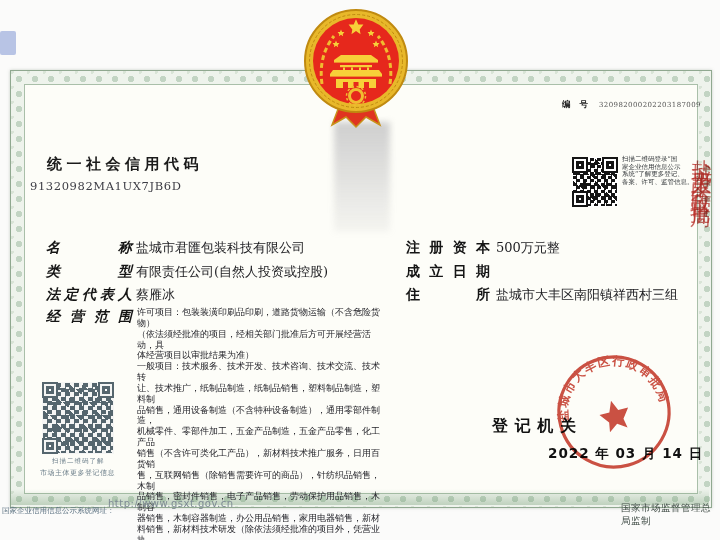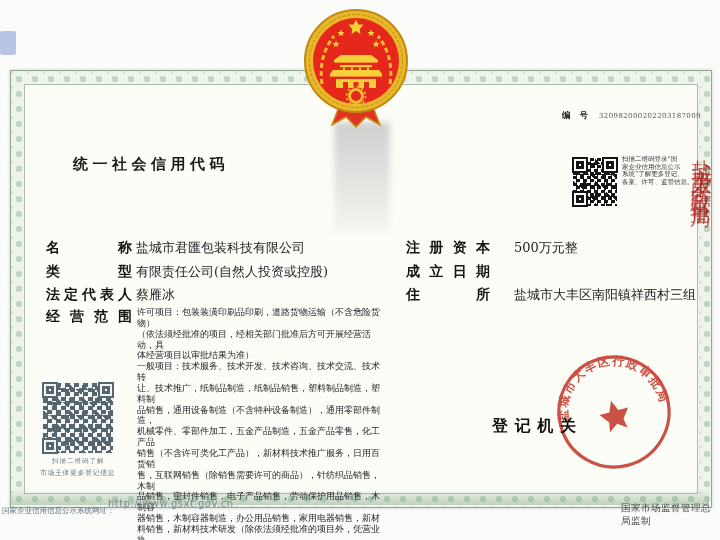--- a/index.html
+++ b/index.html
@@ -23,25 +23,25 @@
         background:linear-gradient(180deg,rgba(120,120,128,.34),rgba(150,150,158,.08));filter:blur(3px);}
 
   .title{position:absolute;left:226px;top:136px;z-index:3;
         font-family:"DejaVu Serif","Liberation Serif",serif;font-weight:bold;
         font-size:62px;line-height:1;letter-spacing:16px;white-space:nowrap;
         background:linear-gradient(180deg,#d8b23a 4%,#f2e3a2 38%,#b08a1c 72%,#e8cf7a 100%);
         -webkit-background-clip:text;background-clip:text;color:transparent;
         filter:drop-shadow(1px 1.5px 1px rgba(110,85,10,.45));}
 
   .credit-label{position:absolute;left:47px;top:155px;font-size:15px;font-weight:bold;
-        letter-spacing:4.5px;color:#1b1b1b;z-index:3;margin-left:26px;}
+        letter-spacing:4.5px;color:#1b1b1b;z-index:3;}
   .credit-code{position:absolute;left:30px;top:179px;font-size:11.5px;letter-spacing:.6px;
         font-family:"DejaVu Serif","Liberation Serif",serif;color:#3c3c44;z-index:3;}
 
-  .serial{position:absolute;left:562px;top:103px;z-index:3;white-space:nowrap;}
+  .serial{position:absolute;left:562px;top:92px;z-index:3;white-space:nowrap;}
   .serial-lbl{font-size:8.5px;font-weight:bold;letter-spacing:3px;color:#222;margin-right:8px;}
   .serial-num{font-size:7px;color:#555;letter-spacing:.4px;font-family:"DejaVu Serif",serif;}
 
   
   .qr{position:absolute;background:#fff;z-index:3;}
   .qr .cells{position:absolute;inset:1px;
         background-image:
           repeating-conic-gradient(#151515 0% 25%, rgba(0,0,0,0) 0% 50%),
           repeating-conic-gradient(rgba(0,0,0,0) 0% 25%, #151515 0% 36%, rgba(0,0,0,0) 0% 50%);
         background-size:7px 7px, 11px 11px;}
@@ -55,27 +55,27 @@
   .qr-left .cells{background-image:
           repeating-conic-gradient(#55666e 0% 25%, rgba(0,0,0,0) 0% 50%),
           repeating-conic-gradient(rgba(0,0,0,0) 0% 25%, #55666e 0% 36%, rgba(0,0,0,0) 0% 50%);
         background-size:9px 9px,13px 13px;}
   .qr-left .f{border-color:#55666e;box-shadow:inset 0 0 0 2px #f4f5f4, inset 0 0 0 5px #55666e;}
   .lq1{position:absolute;left:52px;top:457px;font-size:6.5px;color:#6c7f8a;z-index:3;letter-spacing:1px;}
   .lq2{position:absolute;left:40px;top:468px;font-size:7px;color:#6c7f8a;z-index:3;letter-spacing:.5px;}
 
   
   .flabel{position:absolute;left:46px;width:86px;font-size:14px;font-weight:bold;color:#151515;
-        text-align:justify;text-align-last:justify;text-justify:inter-character;z-index:3;}
+        text-align:justify;text-align-last:justify;text-justify:inter-character;z-index:3;font-style:italic;}
   .fvalue{position:absolute;left:136px;font-size:13px;color:#1c1c20;z-index:3;white-space:nowrap;
         font-family:"DejaVu Serif","Liberation Serif",serif;}
   .rlabel{position:absolute;left:406px;width:84px;font-size:14px;font-weight:bold;color:#151515;
         text-align:justify;text-align-last:justify;text-justify:inter-character;z-index:3;}
   .rvalue{position:absolute;left:496px;font-size:13px;color:#1c1c20;z-index:3;white-space:nowrap;
-        font-family:"DejaVu Serif","Liberation Serif",serif;margin-left:18px;}
+        font-family:"DejaVu Serif","Liberation Serif",serif;}
   .y1{top:239px}.y2{top:263px}.y3{top:286px}
   .scope-label{top:308px;}
   .scope{position:absolute;left:137px;top:307px;width:244px;z-index:3;
         font-size:9px;line-height:10.85px;color:#24242a;white-space:pre-line;
         font-family:"DejaVu Serif","Liberation Serif",serif;}
 
   .reg-label{position:absolute;left:484px;top:416px;width:84px;font-size:16px;font-weight:bold;color:#111;
         text-align:justify;text-align-last:justify;text-justify:inter-character;z-index:3;margin-left:8px;}
   .reg-date{position:absolute;left:548px;top:445px;font-size:13.5px;font-weight:bold;color:#111;
         letter-spacing:1px;z-index:4;white-space:nowrap;}
@@ -137,20 +137,21 @@
     </g>
     <rect x="43" y="78" width="5" height="6" fill="#e6281c"></rect>
     <rect x="53.5" y="78" width="5" height="6" fill="#e6281c"></rect>
     <rect x="64" y="78" width="5" height="6" fill="#e6281c"></rect>
     <circle cx="56" cy="92" r="6.5" fill="none" stroke="#f0bc30" stroke-width="3"></circle>
     <circle cx="56" cy="92" r="9.5" fill="none" stroke="#f0bc30" stroke-width="1.5" stroke-dasharray="2.5 2.5"></circle>
   </svg>
 
 
   <div class="credit-label">统一社会信用代码</div>
+  <div class="credit-code">91320982MA1UX7JB6D</div>
 
   <div class="serial">
     <span class="serial-lbl">编 号</span><span class="serial-num">320982000202203187009</span>
   </div>
 
   <div class="qr qr-right">
     <div class="cells"></div>
     <i class="f tl"></i>
     <i class="f tr"></i>
     <i class="f bl"></i>
@@ -181,20 +182,21 @@
 料销售，新材料技术研发（除依法须经批准的项目外，凭营业执
 照依法自主开展经营活动）</div>
 
   <div class="rlabel y1">注册资本</div>
   <div class="rvalue y1">500万元整</div>
   <div class="rlabel y2">成立日期</div>
   <div class="rlabel y3">住所</div>
   <div class="rvalue y3">盐城市大丰区南阳镇祥西村三组</div>
 
   <div class="reg-label">登记机关</div>
+  <div class="reg-date">2022 年 03 月 14 日</div>
 
   <svg class="seal" viewBox="0 0 124 124" aria-hidden="true">
     <circle cx="62" cy="62" r="55" fill="none" stroke="#c5392b" stroke-width="3.2"></circle>
     <path id="arcSeal" d="M 15,62 A 47,47 0 0 1 109,62" fill="none"></path>
     <text font-size="12" fill="#c5392b" letter-spacing="1.5" font-weight="bold">
       <textPath href="#arcSeal" startOffset="3">盐城市大丰区行政审批局</textPath>
     </text>
     <path d="M0,-6 L1.76,-1.85 L5.7,-1.85 L2.85,1.9 L3.5,5.6 L0,3.1 L-3.5,5.6 L-2.85,1.9 L-5.7,-1.85 L-1.76,-1.85 Z" transform="translate(62,66) scale(2.6)" fill="#c5392b"></path>
   </svg>
 

